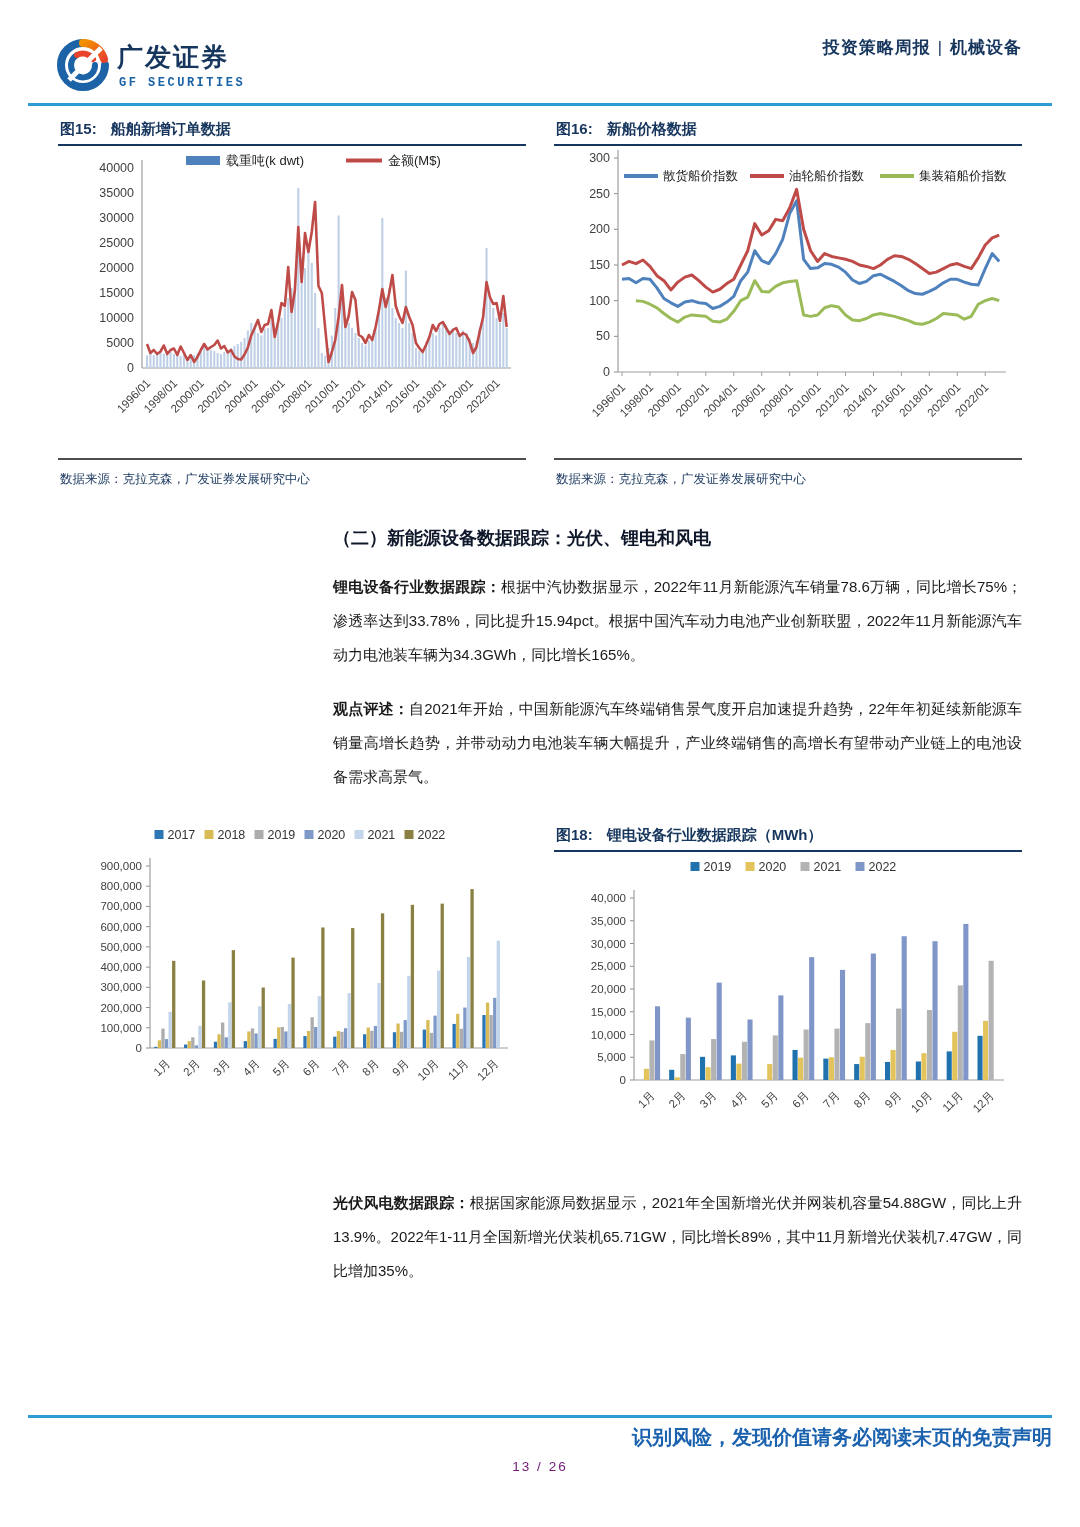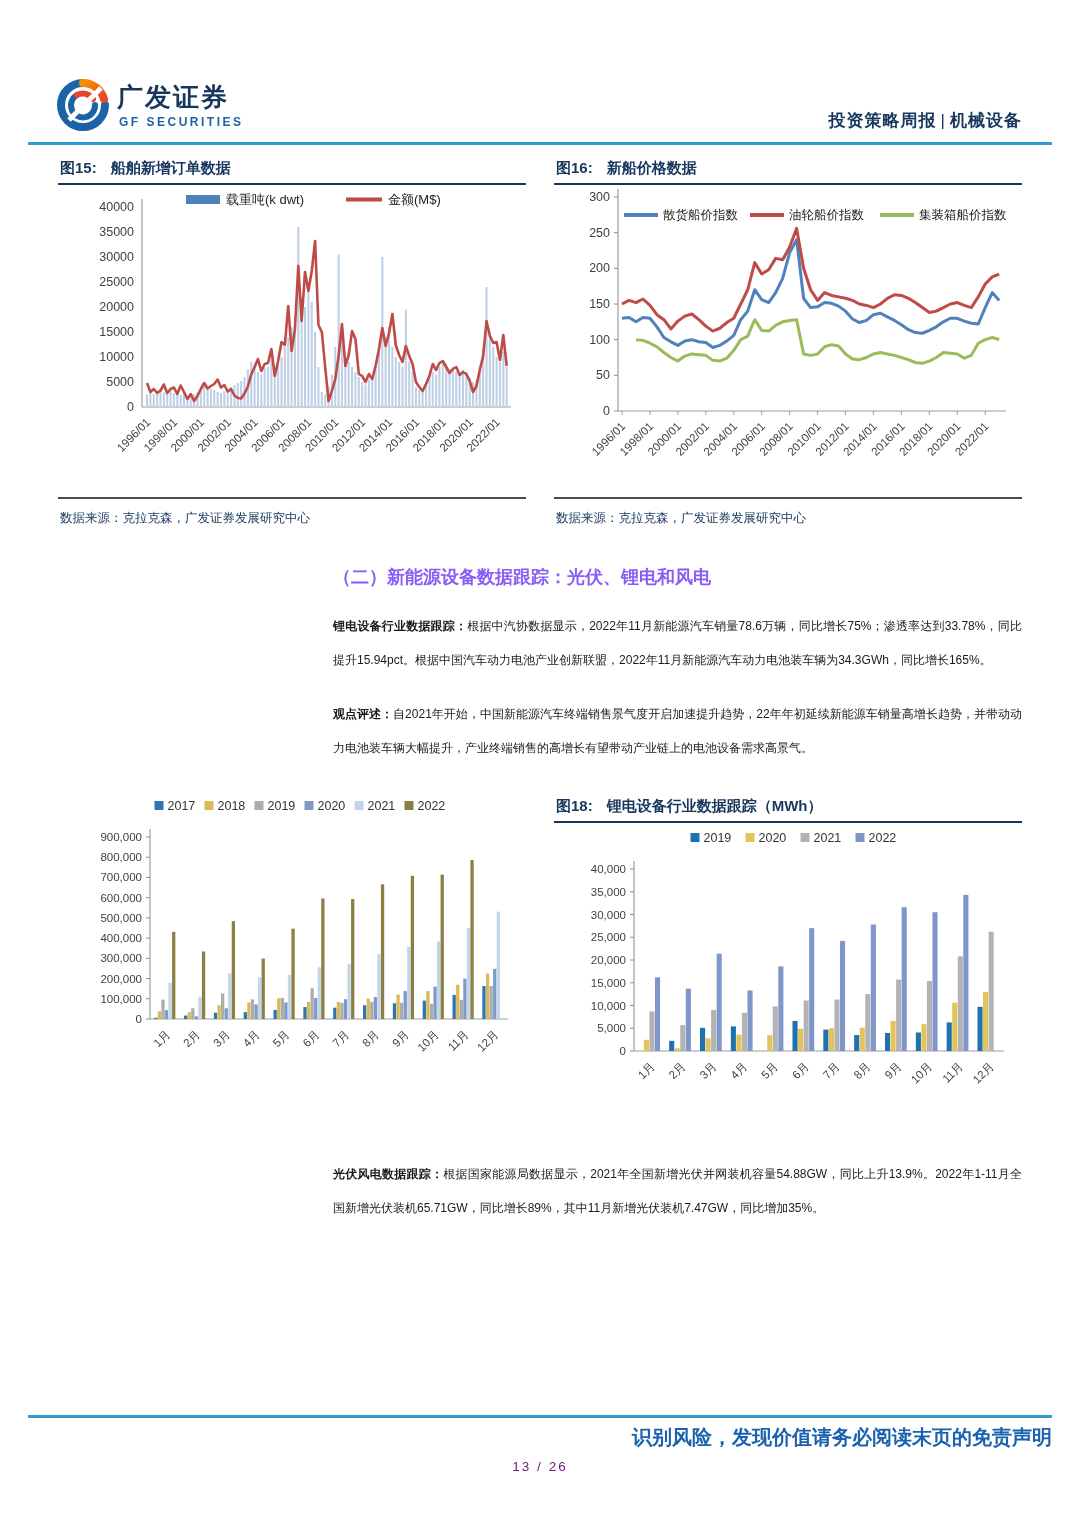--- a/index.html
+++ b/index.html
@@ -1,34 +1,34 @@
 <!DOCTYPE html>
 <html><head>
 <meta charset="utf-8">
 <style>
   html,body{margin:0;padding:0;background:#e8e8e8;}
   .page{position:relative;width:1080px;height:1527px;margin:0 auto;background:#ffffff;
         font-family:"Liberation Sans","DejaVu Sans",sans-serif;color:#1a1a1a;overflow:hidden;}
   
-  .hdr{display:flex;justify-content:space-between;align-items:flex-end;margin:76px 58px 0 55px;}
+  .hdr{display:flex;justify-content:space-between;margin:36px 58px 0 55px;font-family:Liberation Mono, monospace;}
   .hdr-right{font-size:17px;font-weight:bold;color:#17365D;padding-bottom:6px;letter-spacing:1px;}
   .hdr-right .sep{padding:0 4px;font-weight:normal;color:#17365D;}
   .blue-rule{height:3px;background:#2F9CD4;margin:4px 28px 0 28px;}
   
   .charts-row{display:grid;grid-template-columns:1fr 1fr;column-gap:28px;margin:8px 58px 0 58px;}
   .fig-title{font-size:15px;font-weight:bold;color:#17365D;padding:6px 2px 5px 2px;
              border-bottom:2px solid #17365D;}
   .fig-title .fig-label{margin-right:14px;}
   .chart-mount{display:block;}
   .chart-mount svg{display:block;}
   .fig-source{border-top:2px solid #4d4d4d;padding:8px 2px 0 2px;font-size:12.5px;color:#17365D;
               line-height:22px;min-height:24px;}
   
-  .section-heading{margin:34px 58px 0 333px;font-size:18px;font-weight:bold;color:#8b5cf6;}
-  .para{margin:20px 58px 0 333px;font-size:12px;line-height:34px;text-align:justify;color:#1a1a1a;}
+  .section-heading{margin:34px 58px 0 333px;font-size:18px;font-weight:bold;color:#0f172a;}
+  .para{margin:20px 58px 0 333px;font-size:15px;line-height:34px;text-align:justify;color:#1a1a1a;}
   .para b{color:#1a1a1a;}
   .row2{margin-top:26px;}
   .para-late{margin-top:34px;}
   
   .ftr{position:absolute;left:0;right:0;bottom:0;height:112px;}
   .ftr .blue-rule{margin:0 28px;}
   .ftr-row{display:flex;justify-content:flex-end;margin:6px 28px 0 28px;
            font-size:20px;font-weight:bold;color:#1B62AE;}
   .ftr-page{margin-top:8px;text-align:center;font-size:13.5px;color:#701a75;letter-spacing:2px;}
 </style>

